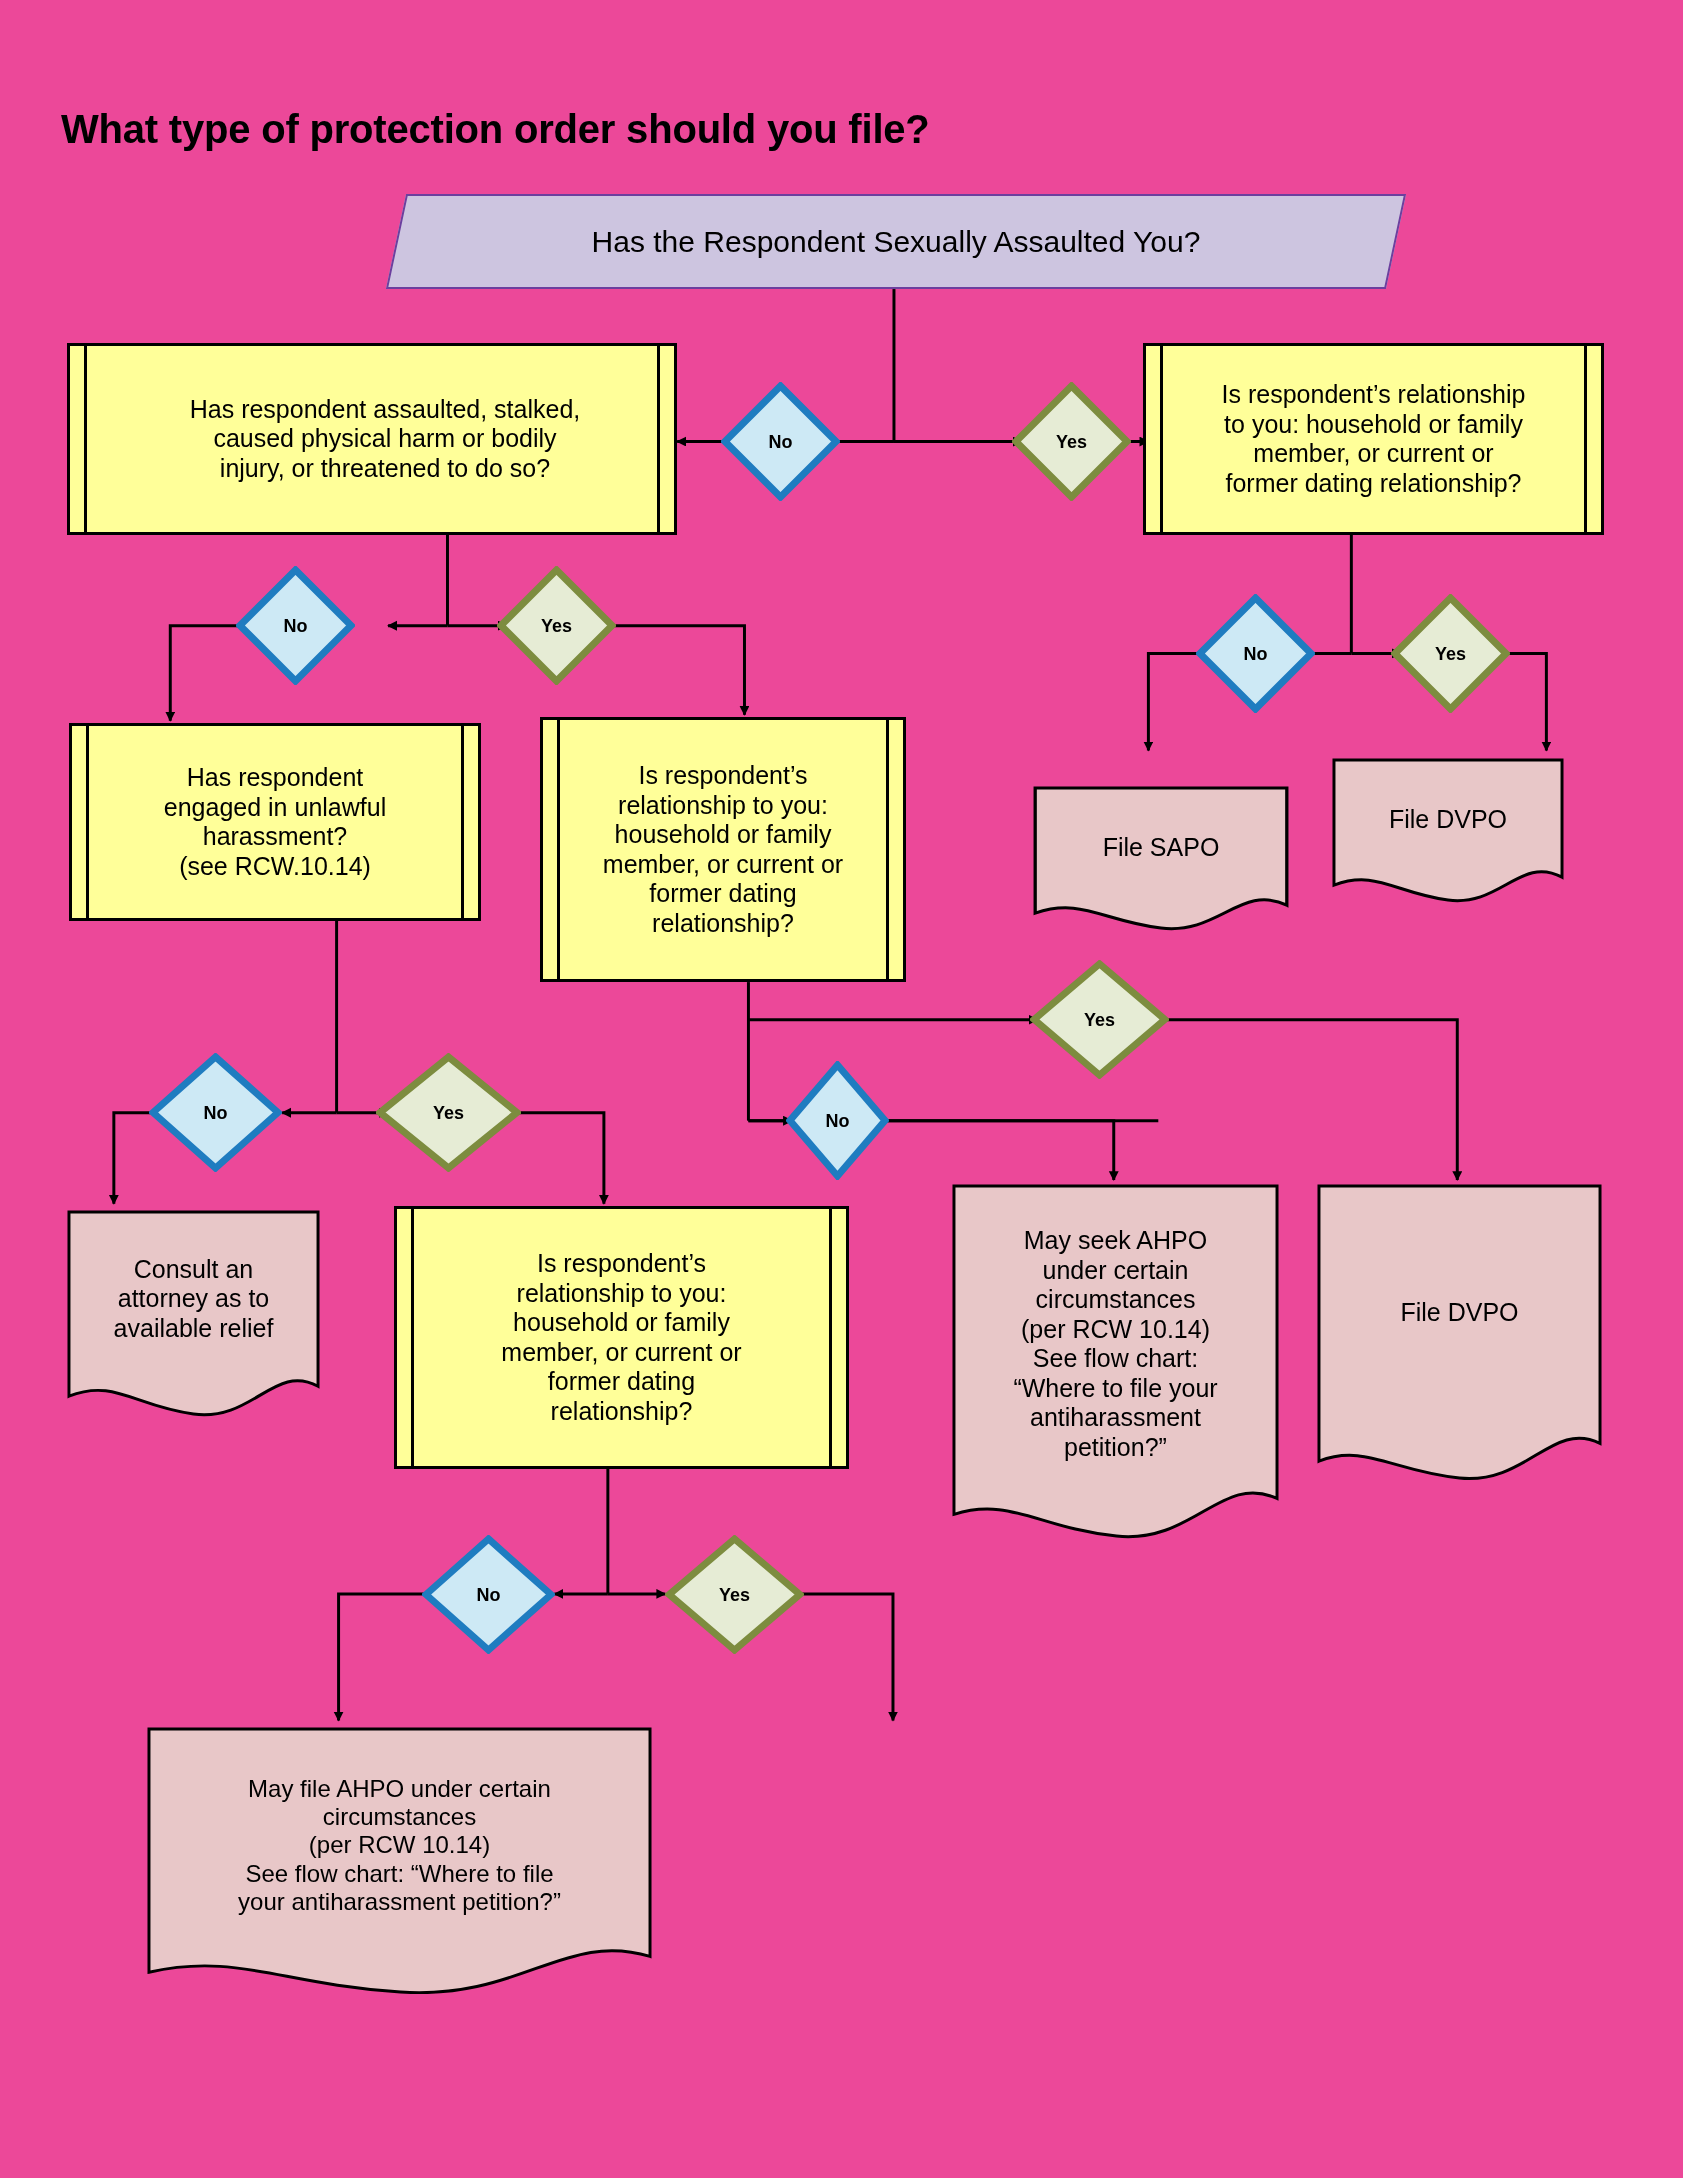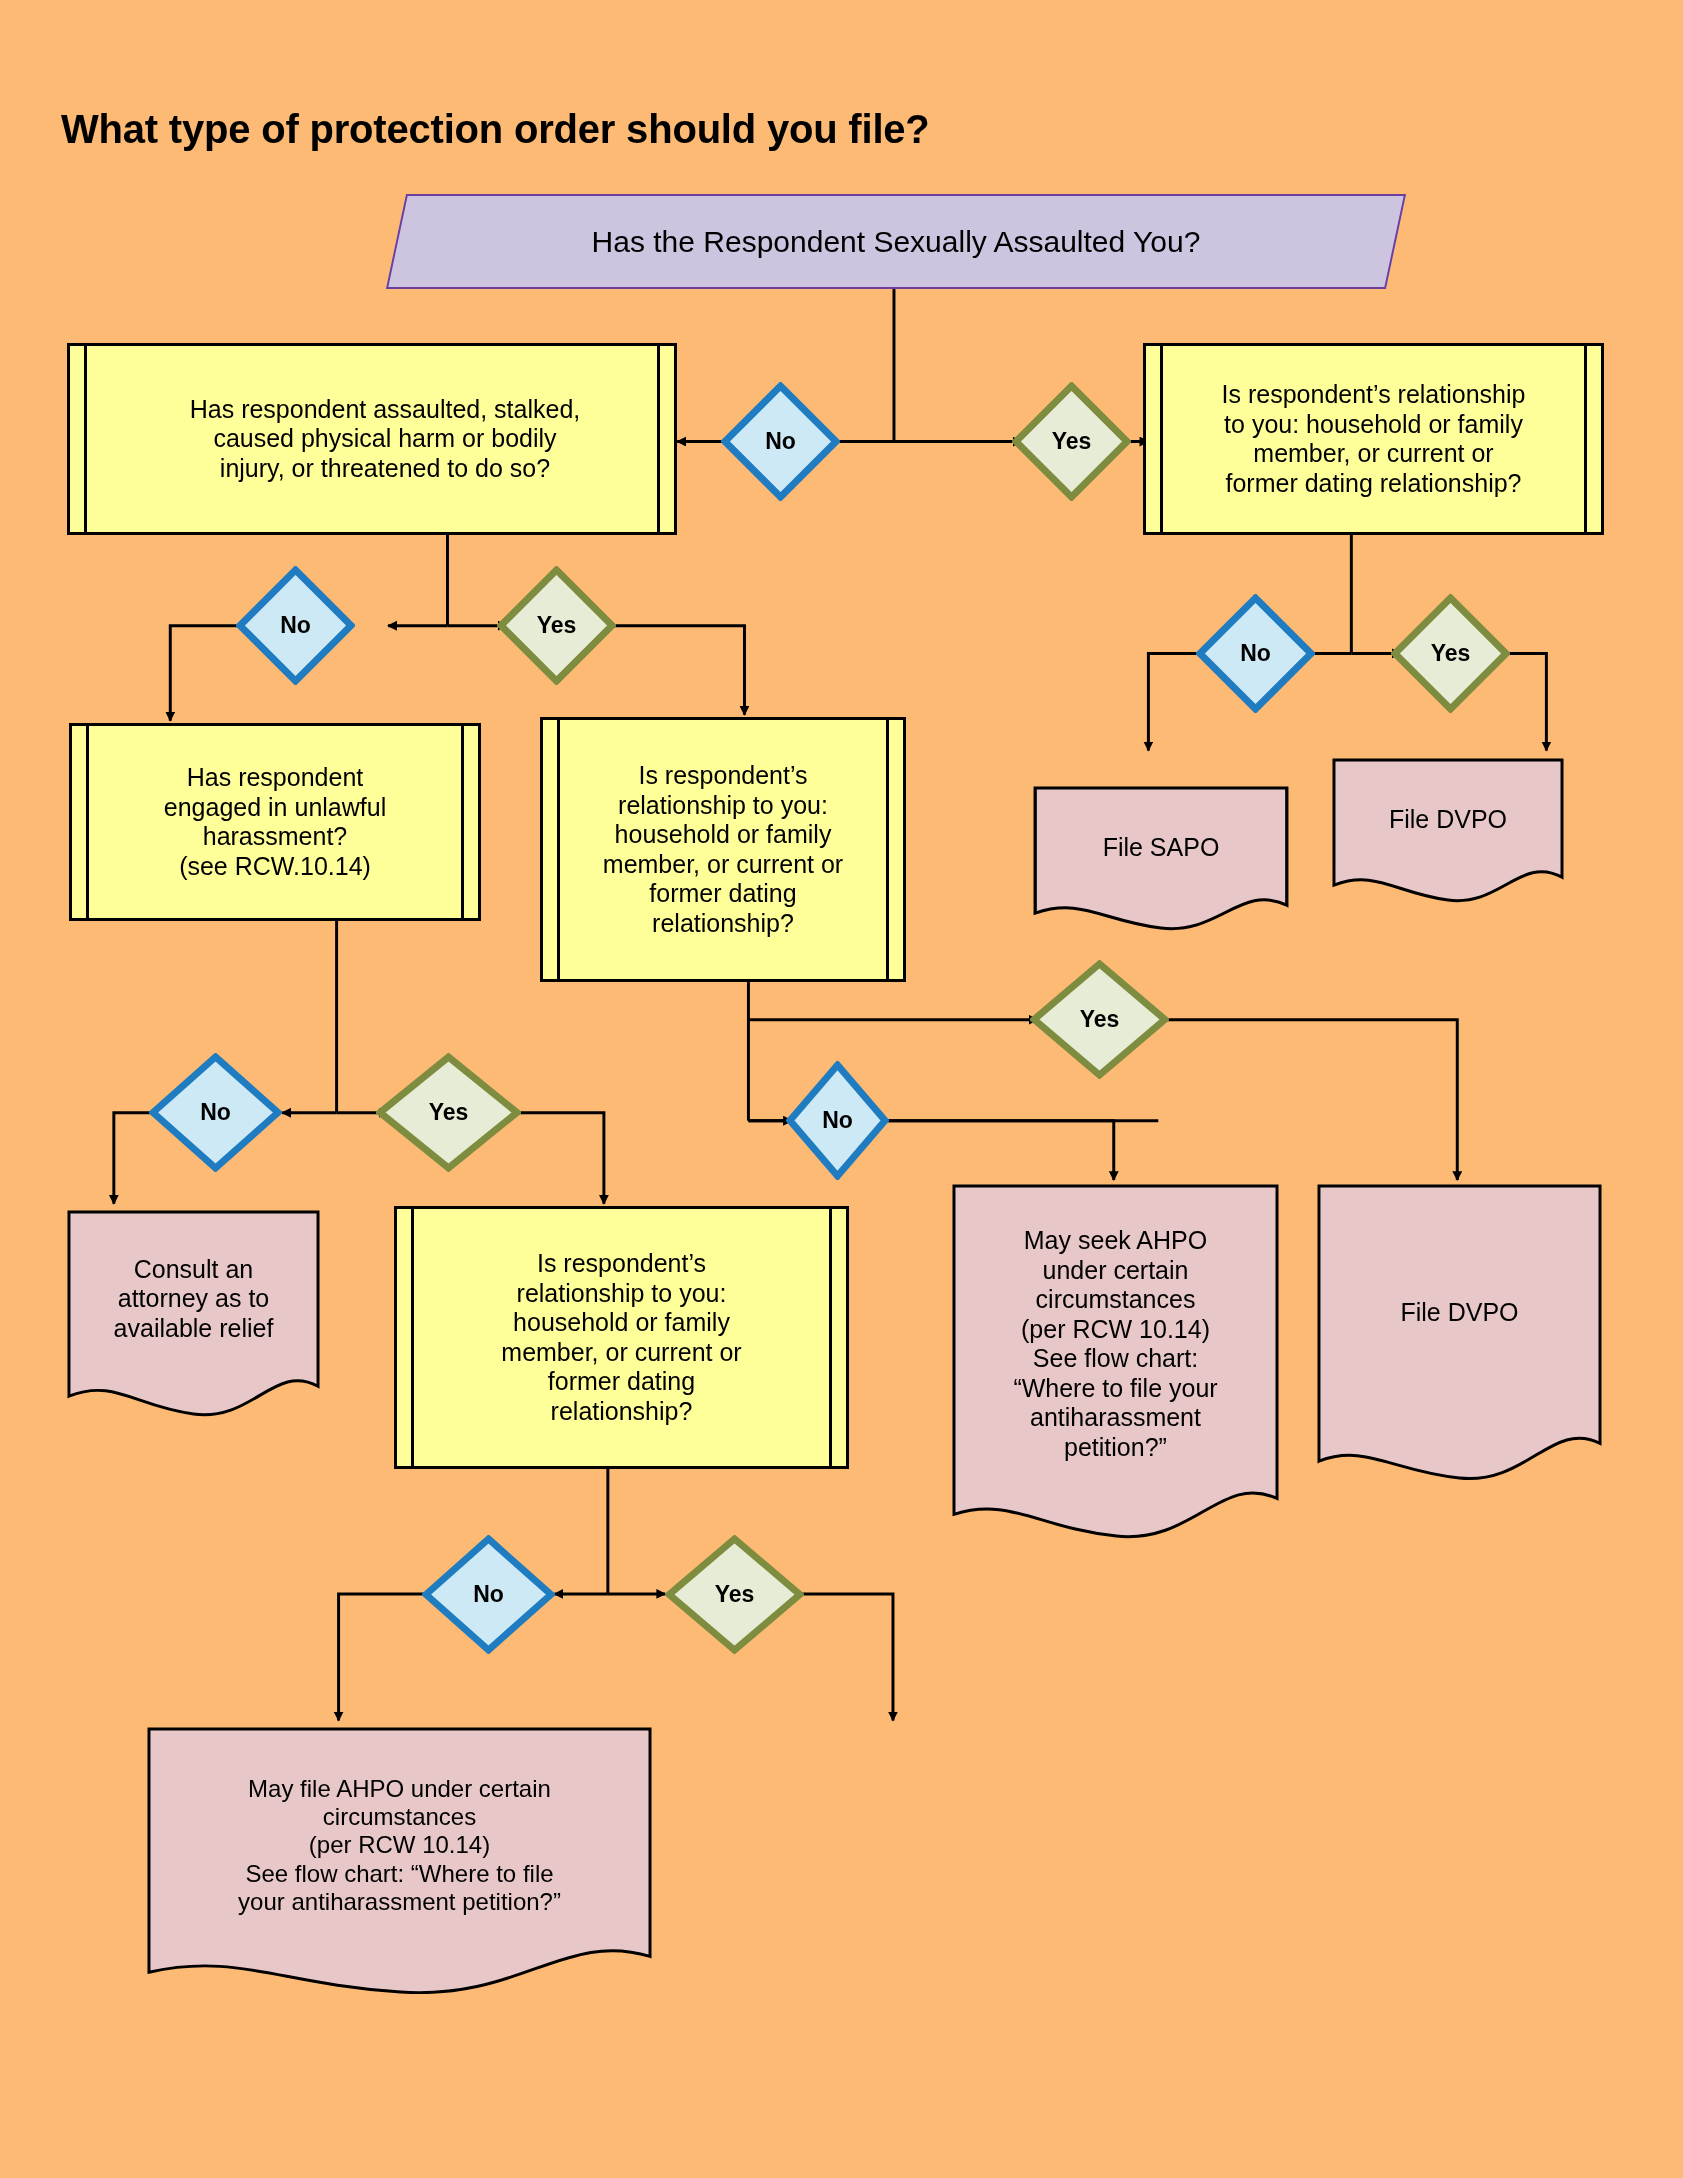--- a/index.html
+++ b/index.html
@@ -8,21 +8,21 @@
     background: #ffffff;
   }
   body {
     font-family: "Liberation Sans", sans-serif;
     color: #000000;
   }
   #page {
     position: relative;
     width: 1683px;
     height: 2178px;
-    background: #fdba74;
+    background: #ec4899;
     overflow: hidden;
   }
   #svg-layer {
     position: absolute;
     left: 0; top: 0;
     width: 1683px;
     height: 2178px;
   }
   .node {
     position: absolute;
@@ -103,21 +103,21 @@
   .diamond .dshape {
     position: absolute;
     left: 0; top: 0;
     width: 100%;
     height: 100%;
   }
   .diamond .dlabel {
     position: relative;
     z-index: 2;
     font-weight: bold;
-    font-size: 23px;
+    font-size: 18px;
     line-height: 1;
   }
 
   
   .t-start  { font-size: 30px; }
   .t-q      { font-size: 25px; }
   .t-doc    { font-size: 25px; }
   .t-docsm  { font-size: 24px; }
 </style>
 </head>

